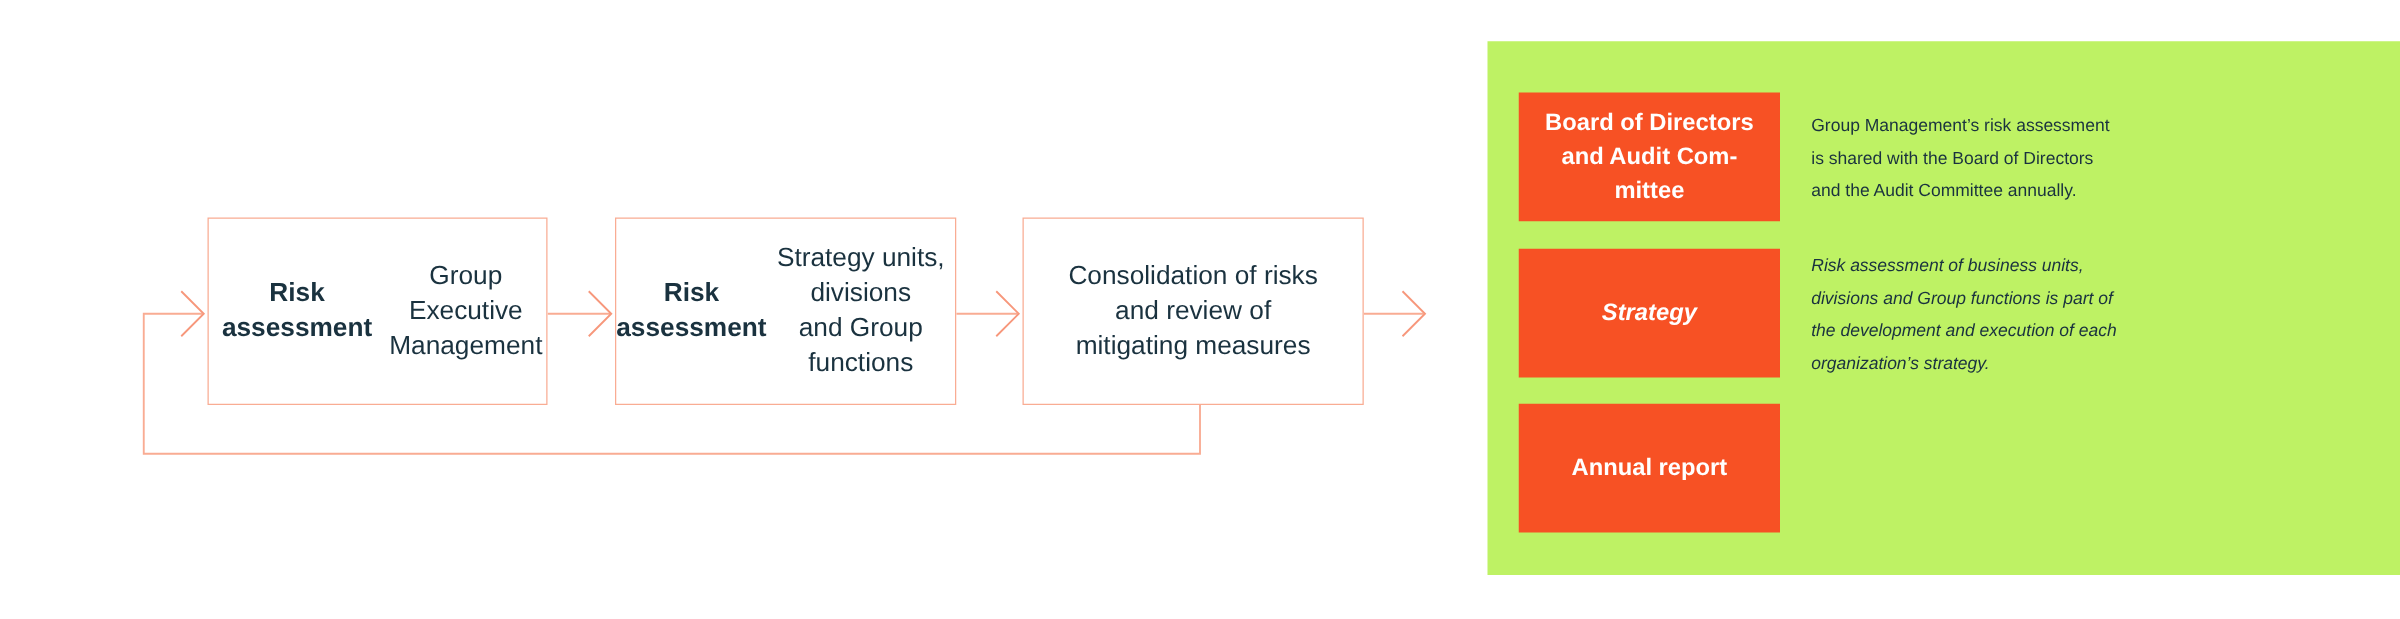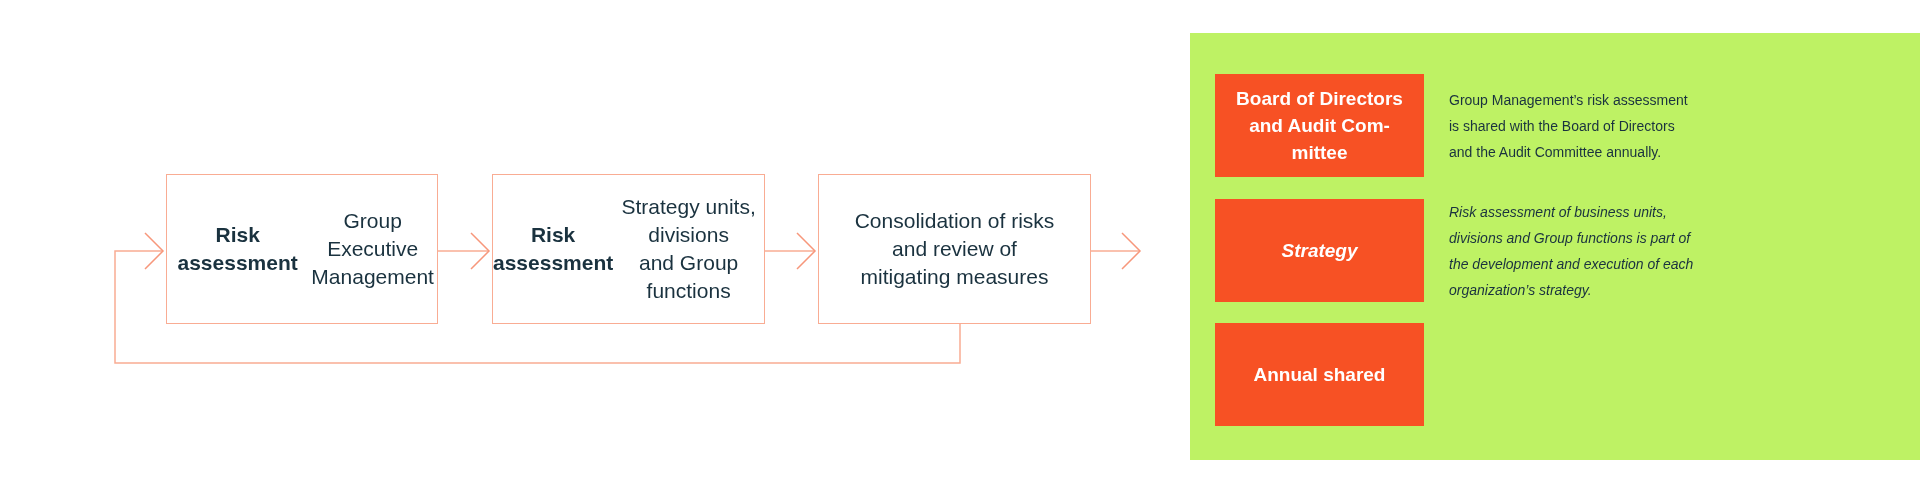--- a/index.html
+++ b/index.html
@@ -134,17 +134,17 @@
     <div class="panel-desc row-1">Group Management’s risk assessment
 is shared with the Board of Directors
 and the Audit Committee annually.</div>
 
     <div class="panel-label row-2">Strategy</div>
     <div class="panel-desc row-2">Risk assessment of business units,
 divisions and Group functions is part of
 the development and execution of each
 organization’s strategy.</div>
 
-    <div class="panel-label row-3">Annual shared</div>
+    <div class="panel-label row-3">Annual report</div>
 
   </div>
 
 </div>
 
 </body></html>

